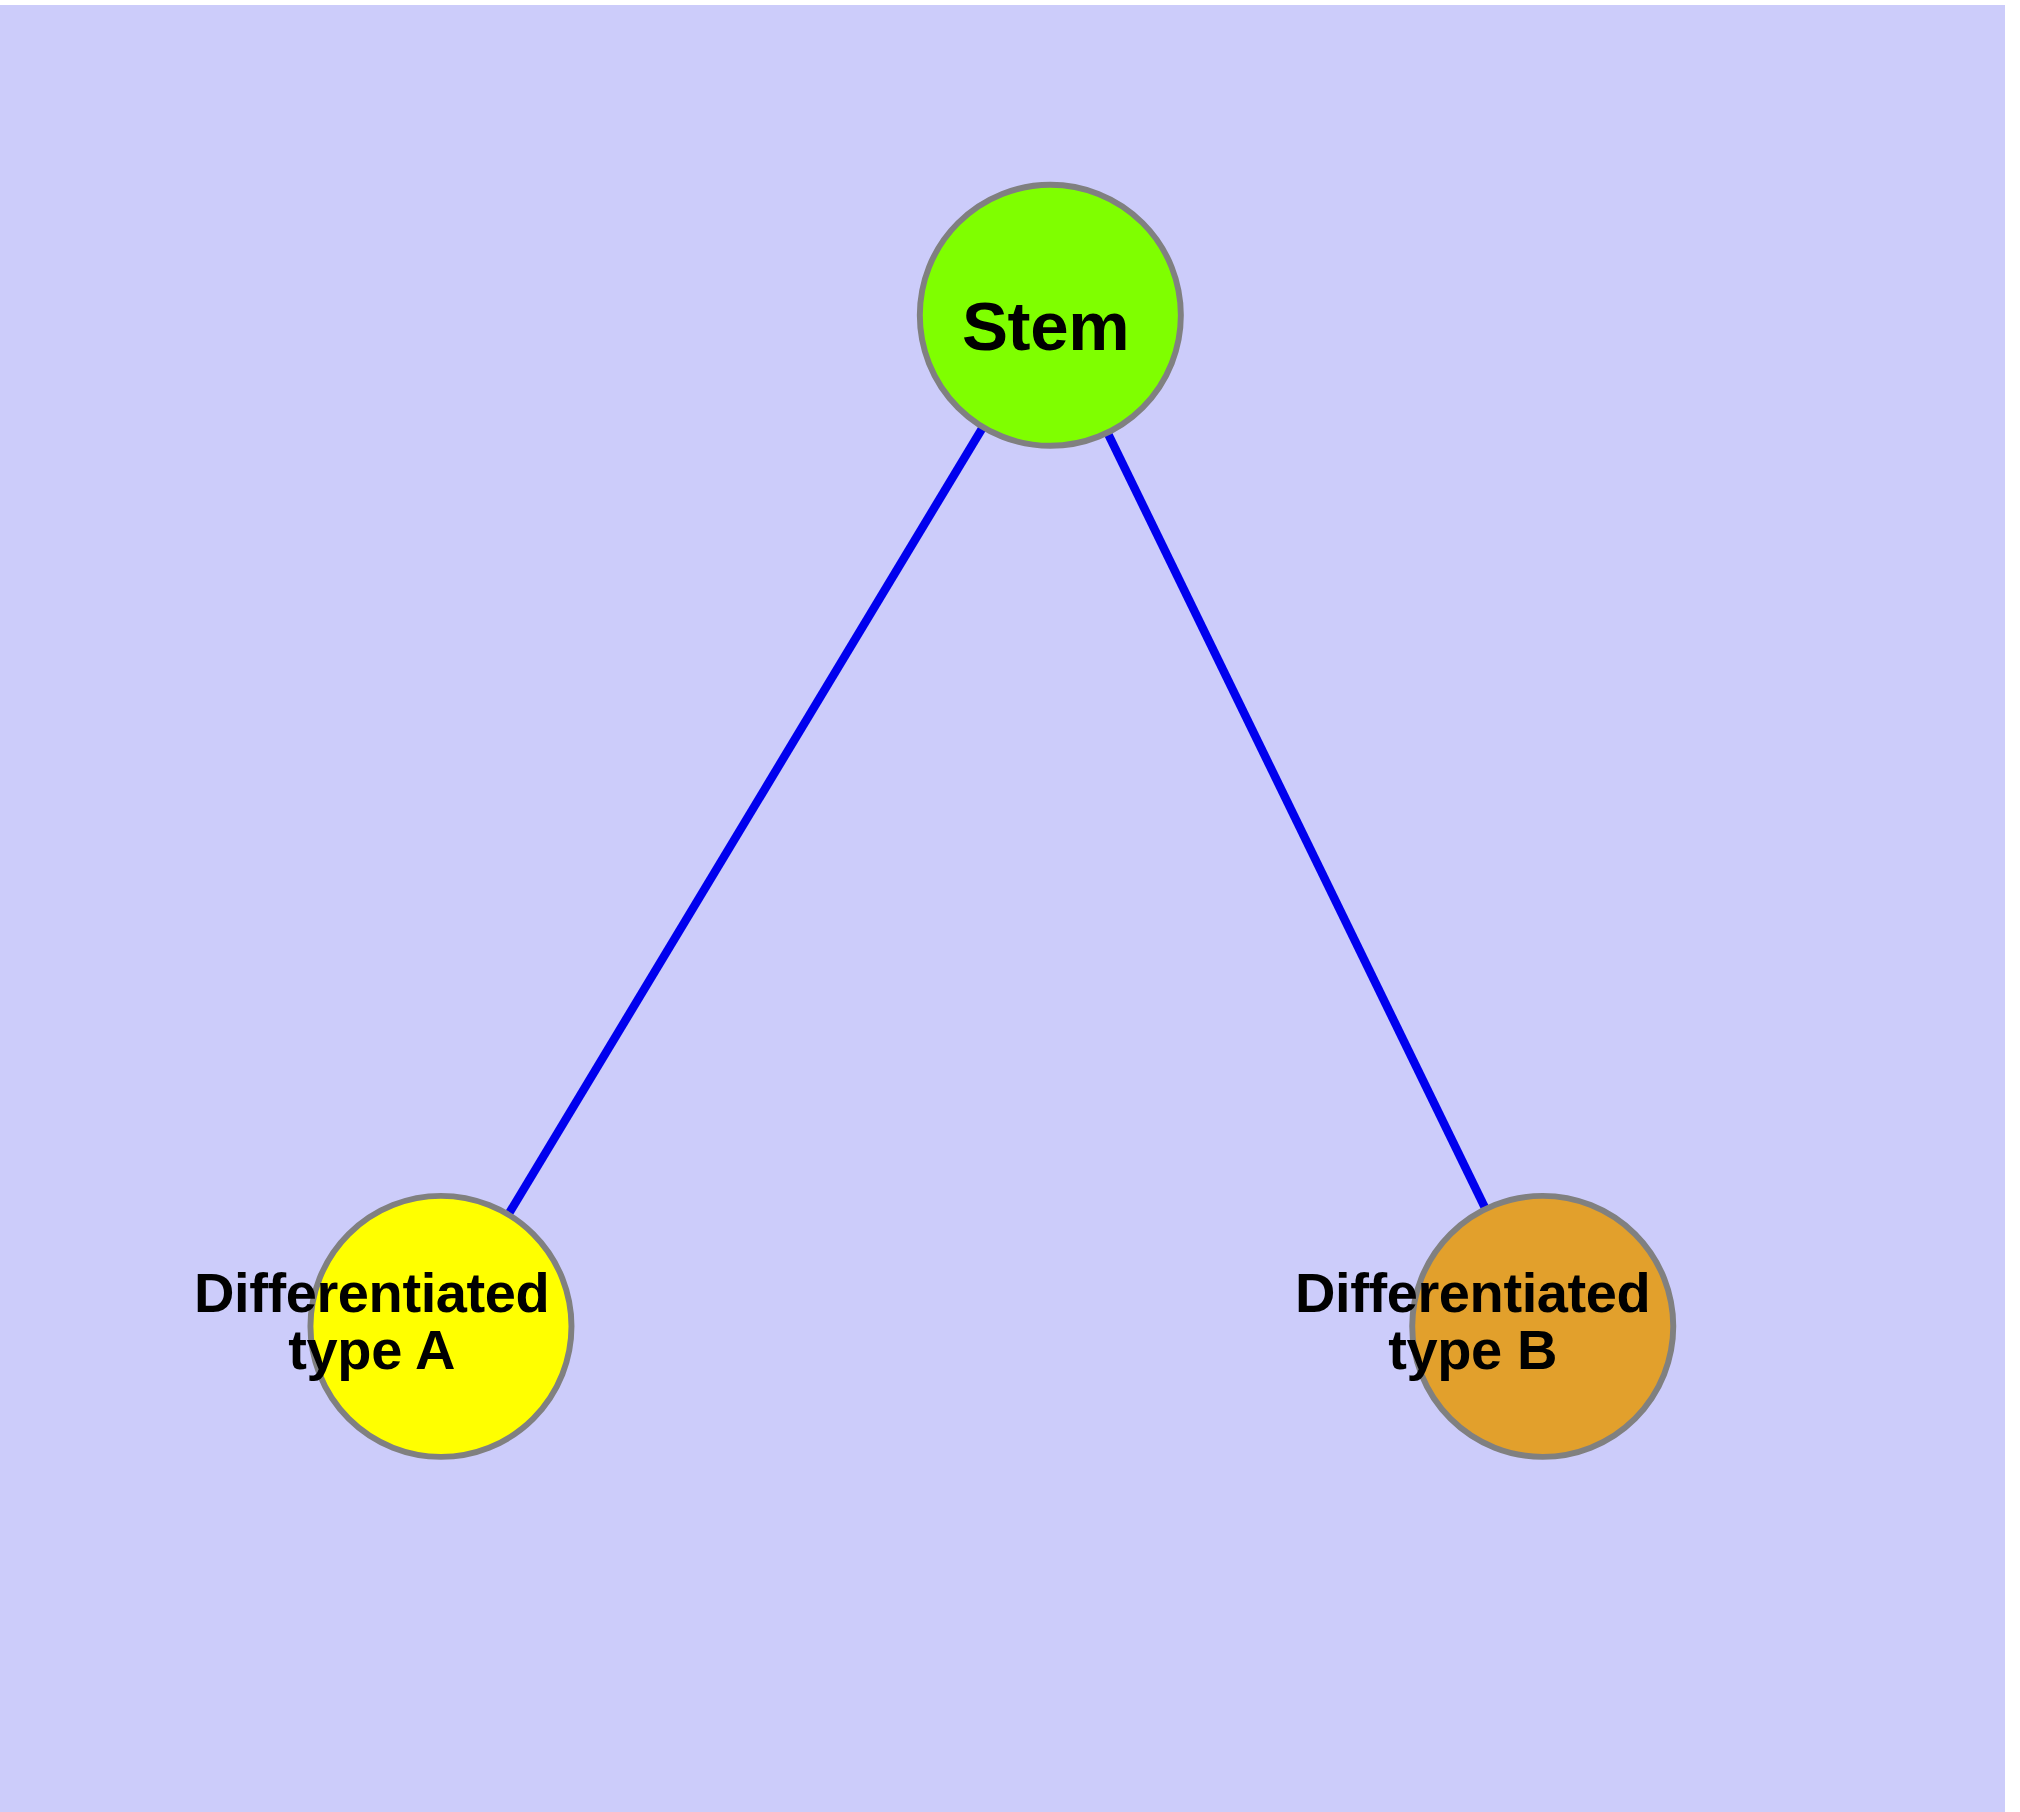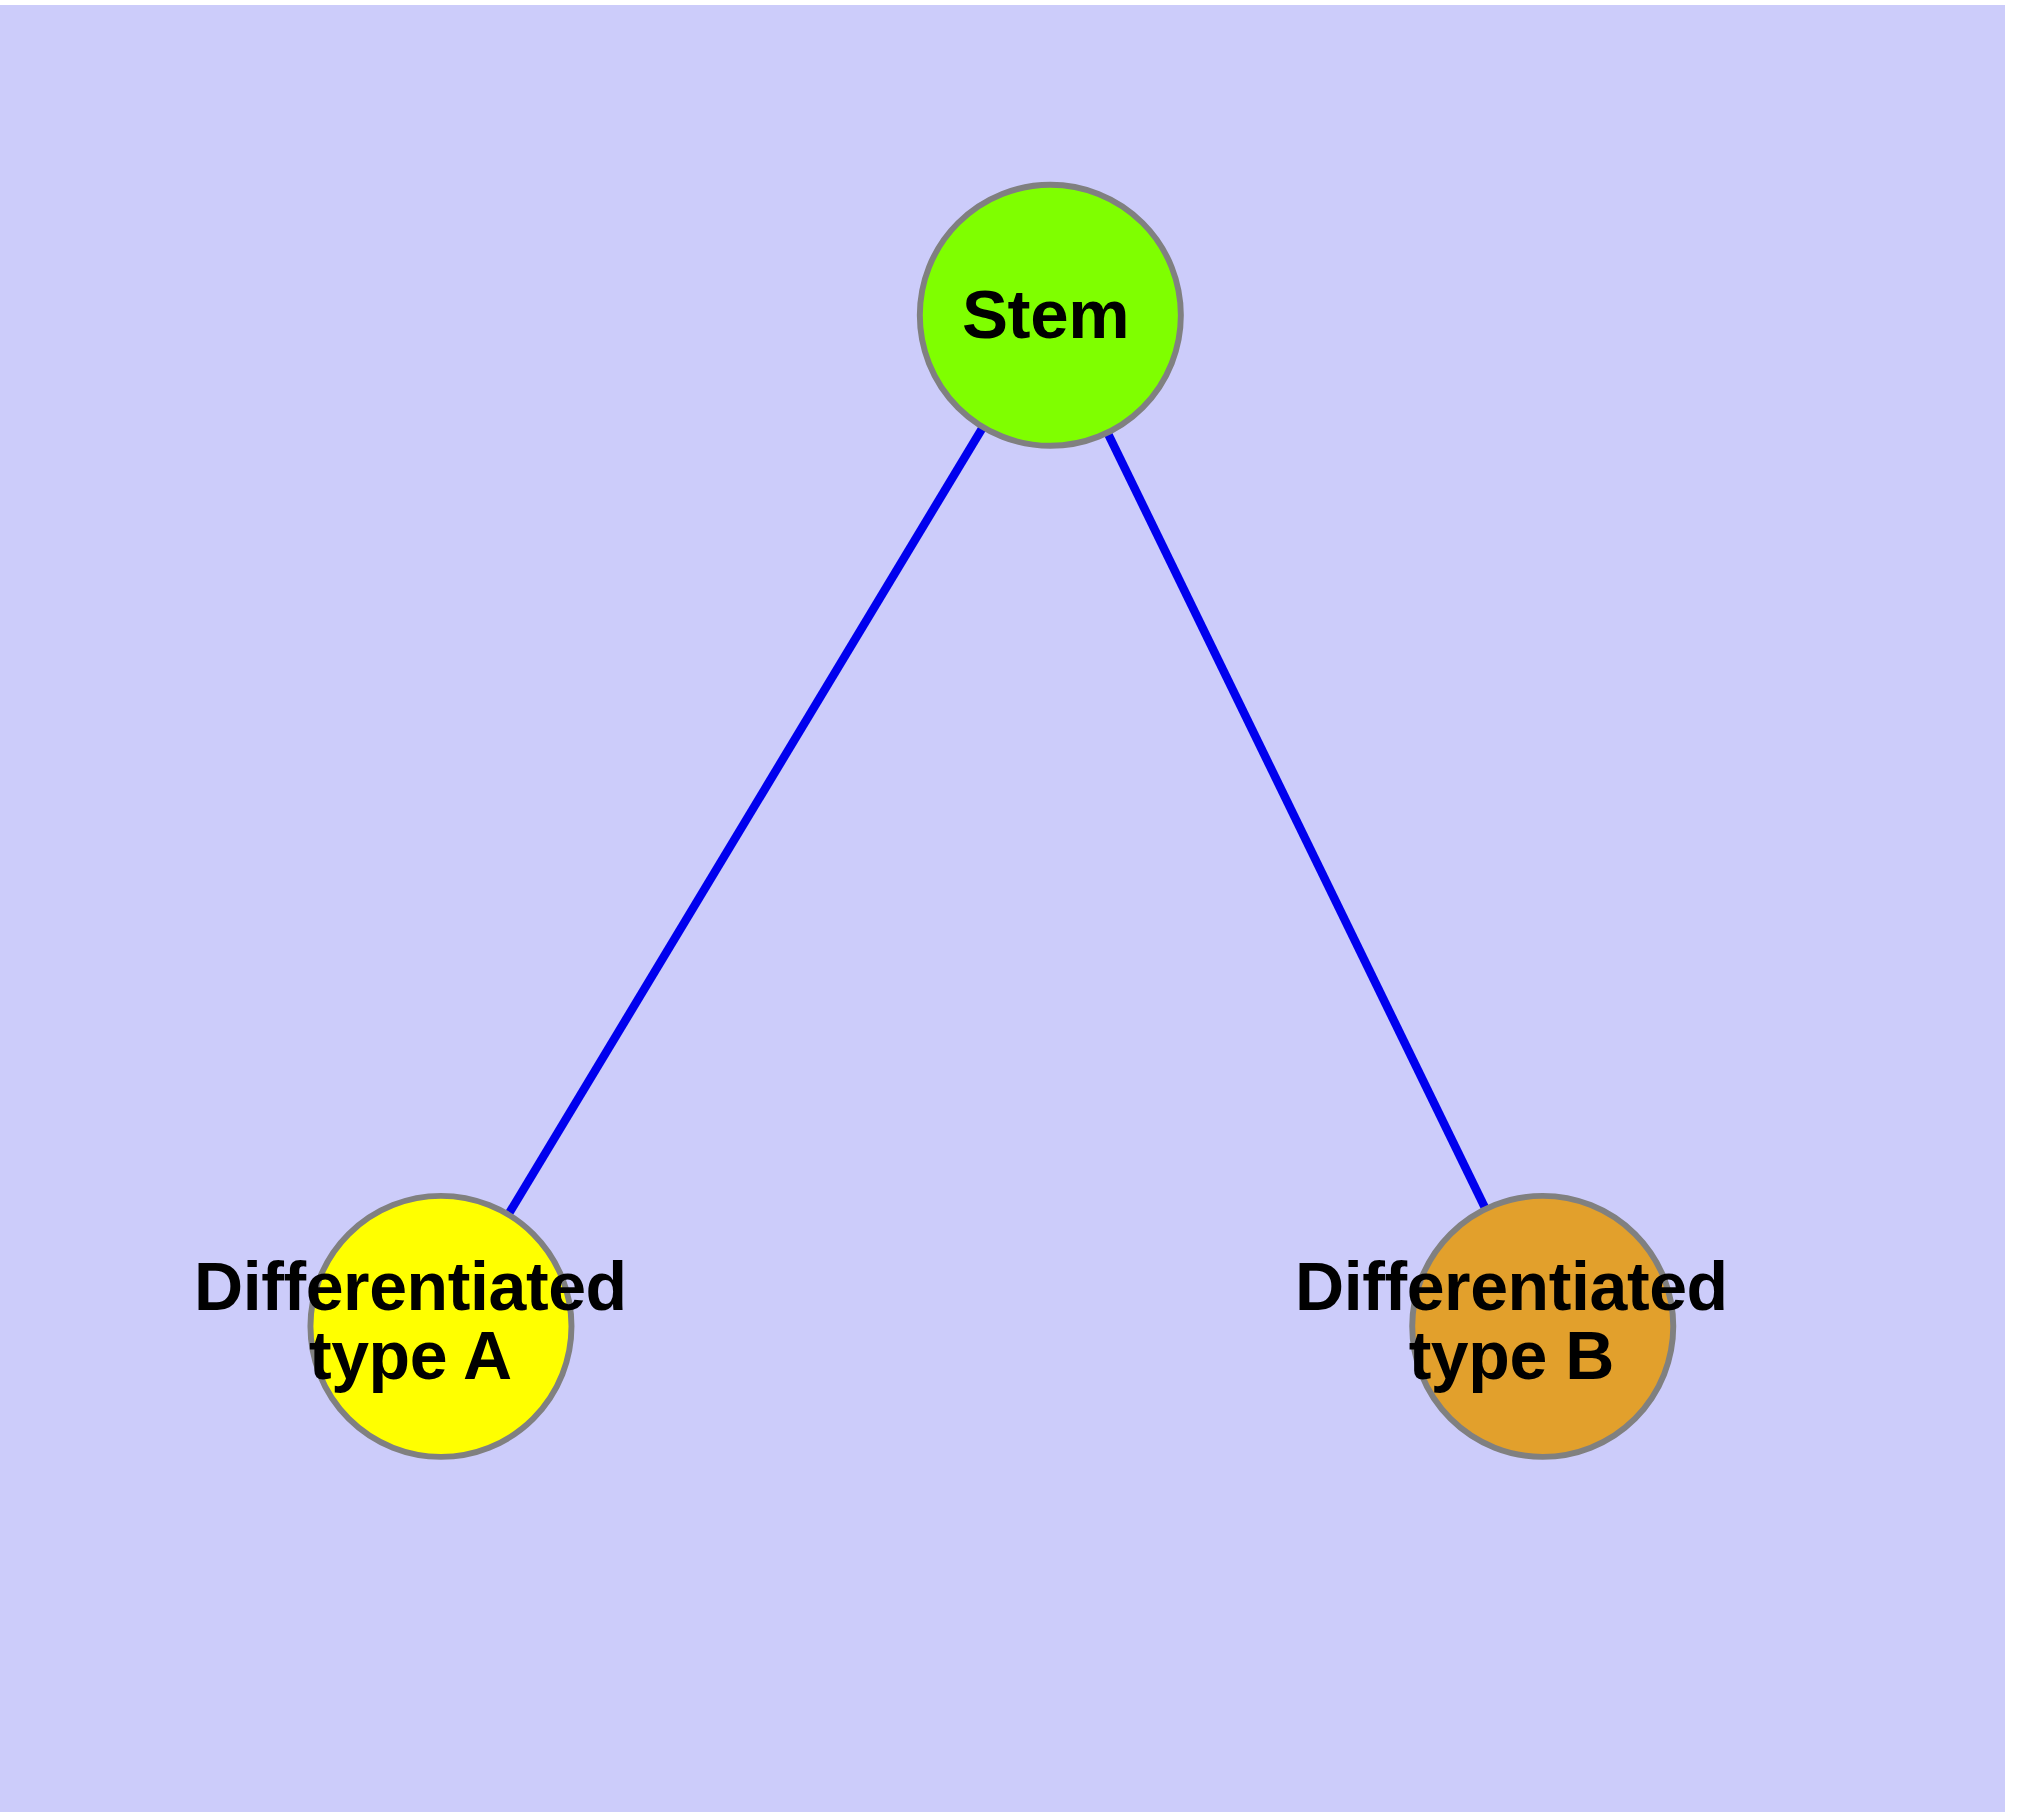--- a/index.html
+++ b/index.html
@@ -34,26 +34,27 @@
   }
   .node-label {
     position: absolute;
     text-align: center;
     color: #000000;
     font-weight: bold;
     line-height: 1.02;
     white-space: pre;
     pointer-events: none;
     letter-spacing: -0.4px;
+    margin-top: 12px;
   }
   .node-label.single {
     font-size: 69px;
   }
   .node-label.double {
-    font-size: 68px;
+    font-size: 56px;
   }
 </style>
 </head>
 <body>
 
 <div id="canvas" style="background: rgb(255, 255, 255);">
 
   <div id="plot-area" style="background: rgb(204, 204, 250);"></div>
 
   <svg id="graph-svg" viewBox="0 0 2384 2138" xmlns="http://www.w3.org/2000/svg">

